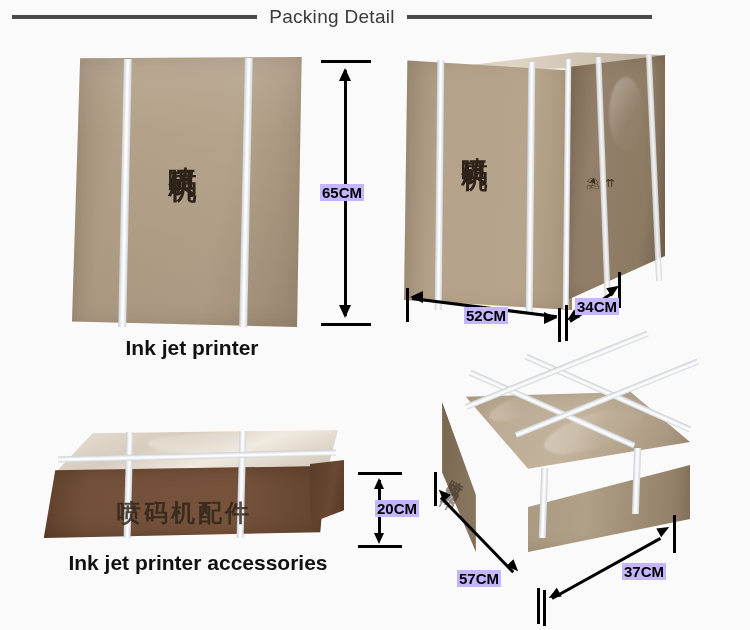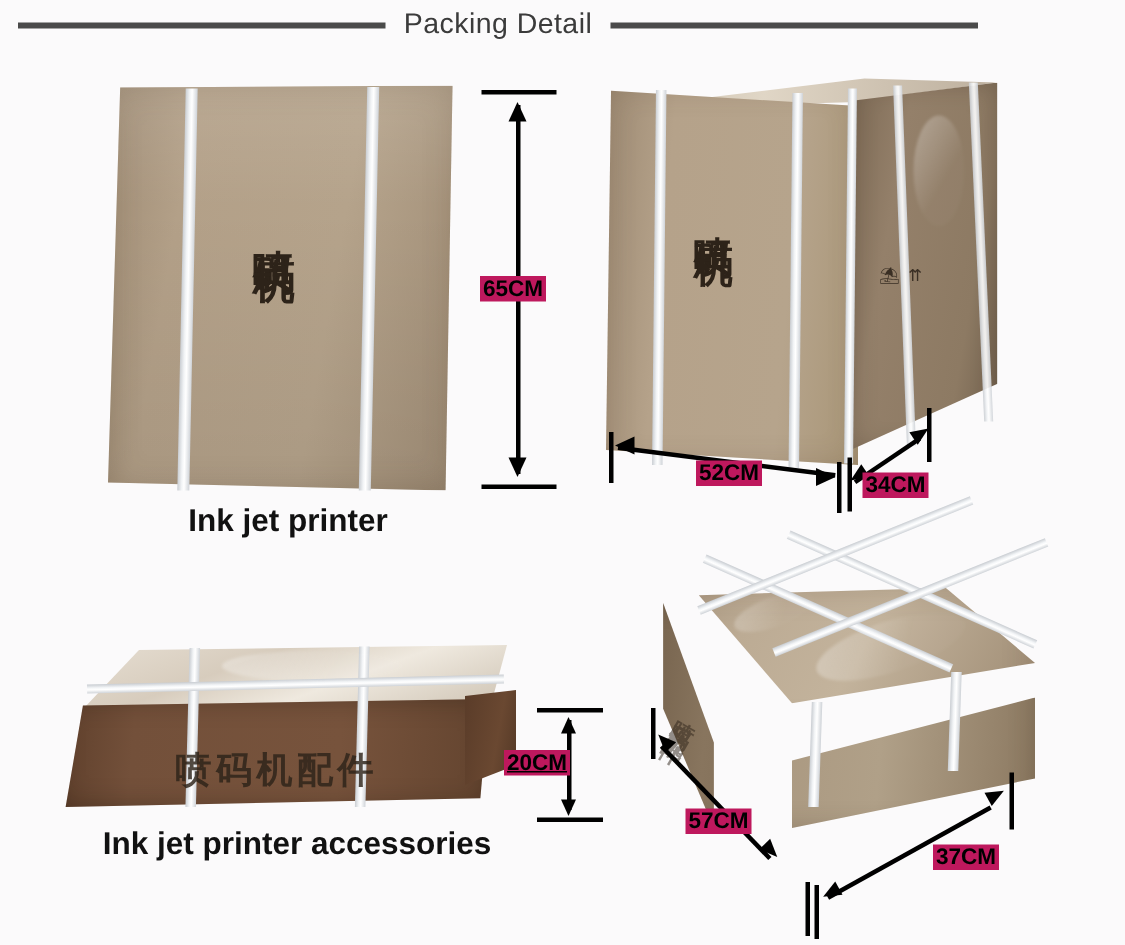--- a/index.html
+++ b/index.html
@@ -75,21 +75,21 @@
   .dimline {
     position: absolute;
     background: #000;
   }
   .dimlabel {
     position: absolute;
     font-weight: bold;
     font-size: 15px;
     color: #000;
     white-space: nowrap;
-    background: #be185d;
+    background: #c4b5fd;
     padding: 0 2px;
   }
   .arrowhead {
     position: absolute;
     width: 0;
     height: 0;
   }
   .ah-up    { border-left: 6px solid transparent; border-right: 6px solid transparent; border-bottom: 13px solid #000; }
   .ah-down  { border-left: 6px solid transparent; border-right: 6px solid transparent; border-top: 13px solid #000; }
 
@@ -245,21 +245,21 @@
       <div class="arrowhead" style="left:544px; top:312px; border-top:6px solid transparent; border-bottom:6px solid transparent; border-left:13px solid #000;"></div>
       <div class="dimlabel" style="left:464px; top:307px;">52CM</div>
     </div>
 
     <div>
       <div class="dimline" style="left:565px; top:305px; width:3px; height:36px;"></div>
       <div class="dimline" style="left:618px; top:272px; width:3px; height:36px;"></div>
       <div class="dimline" style="left:570px; top:320px; width:52px; height:3px; transform:rotate(-34deg); transform-origin:left center;"></div>
       <div class="arrowhead" style="left:566px; top:312px; border-top:5px solid transparent; border-bottom:5px solid transparent; border-right:12px solid #000; transform:rotate(-34deg);"></div>
       <div class="arrowhead" style="left:608px; top:284px; border-top:5px solid transparent; border-bottom:5px solid transparent; border-left:12px solid #000; transform:rotate(-34deg);"></div>
-      <div class="dimlabel" style="left:575px; top:315px;">34CM</div>
+      <div class="dimlabel" style="left:575px; top:298px;">34CM</div>
     </div>
   </div>
 
   <div>
     <div id="box3">
       <div class="top"></div>
       <div class="front"></div>
       <div class="rightend"></div>
 
       <div class="strap" style="left:87px; top:2px; width:7px; height:106px; transform:skewX(-1.5deg);"></div>
@@ -269,21 +269,21 @@
       <div class="wrapsheen" style="left:110px; top:4px; width:120px; height:20px; opacity:.55;"></div>
     </div>
     <div class="cn-text" style="left:117px; top:497px; font-size:24px; letter-spacing:3px; opacity:.82;">喷码机配件</div>
 
     <div>
       <div class="dimline" style="left:358px; top:472px; width:44px; height:3px;"></div>
       <div class="dimline" style="left:358px; top:545px; width:44px; height:3px;"></div>
       <div class="dimline" style="left:378px; top:480px; width:3px; height:60px;"></div>
       <div class="arrowhead ah-up" style="left:374px; top:478px; border-left-width:5px; border-right-width:5px; border-bottom-width:11px;"></div>
       <div class="arrowhead ah-down" style="left:374px; top:533px; border-left-width:5px; border-right-width:5px; border-top-width:11px;"></div>
-      <div class="dimlabel" style="left:336px; top:500px;text-decoration:underline;">20CM</div>
+      <div class="dimlabel" style="left:375px; top:500px;">20CM</div>
     </div>
 
     <div class="caption" style="left:48px; top:551px; width:300px; font-size:21px;">Ink jet printer accessories</div>
   </div>
 
   <div>
     <div id="box4">
       <div class="topface"></div>
       <div class="leftface"></div>
       <div class="frontface"></div>
@@ -299,21 +299,21 @@
       <div class="wrapsheen" style="left:68px; top:6px; width:56px; height:20px; opacity:.4; transform:rotate(-20deg);"></div>
     </div>
     <div class="cn-text cn-vert" style="left:452px; top:470px; font-size:15px; opacity:.5; transform:rotate(30deg);">喷码机配件</div>
 
     <div>
       <div class="dimline" style="left:434px; top:472px; width:3px; height:34px;"></div>
       <div class="dimline" style="left:537px; top:588px; width:3px; height:36px;"></div>
       <div class="dimline" style="left:441px; top:496px; width:104px; height:3px; transform:rotate(46deg); transform-origin:left center;"></div>
       <div class="arrowhead" style="left:437px; top:489px; border-top:5px solid transparent; border-bottom:5px solid transparent; border-right:12px solid #000; transform:rotate(46deg);"></div>
       <div class="arrowhead" style="left:508px; top:562px; border-top:5px solid transparent; border-bottom:5px solid transparent; border-left:12px solid #000; transform:rotate(46deg);"></div>
-      <div class="dimlabel" style="left:457px; top:539px;">57CM</div>
+      <div class="dimlabel" style="left:457px; top:570px;">57CM</div>
     </div>
 
     <div>
       <div class="dimline" style="left:543px; top:590px; width:3px; height:36px;"></div>
       <div class="dimline" style="left:673px; top:515px; width:3px; height:38px;"></div>
       <div class="dimline" style="left:552px; top:597px; width:124px; height:3px; transform:rotate(-29deg); transform-origin:left center;"></div>
       <div class="arrowhead" style="left:548px; top:590px; border-top:5px solid transparent; border-bottom:5px solid transparent; border-right:12px solid #000; transform:rotate(-29deg);"></div>
       <div class="arrowhead" style="left:658px; top:525px; border-top:5px solid transparent; border-bottom:5px solid transparent; border-left:12px solid #000; transform:rotate(-29deg);"></div>
       <div class="dimlabel" style="left:622px; top:563px;">37CM</div>
     </div>

